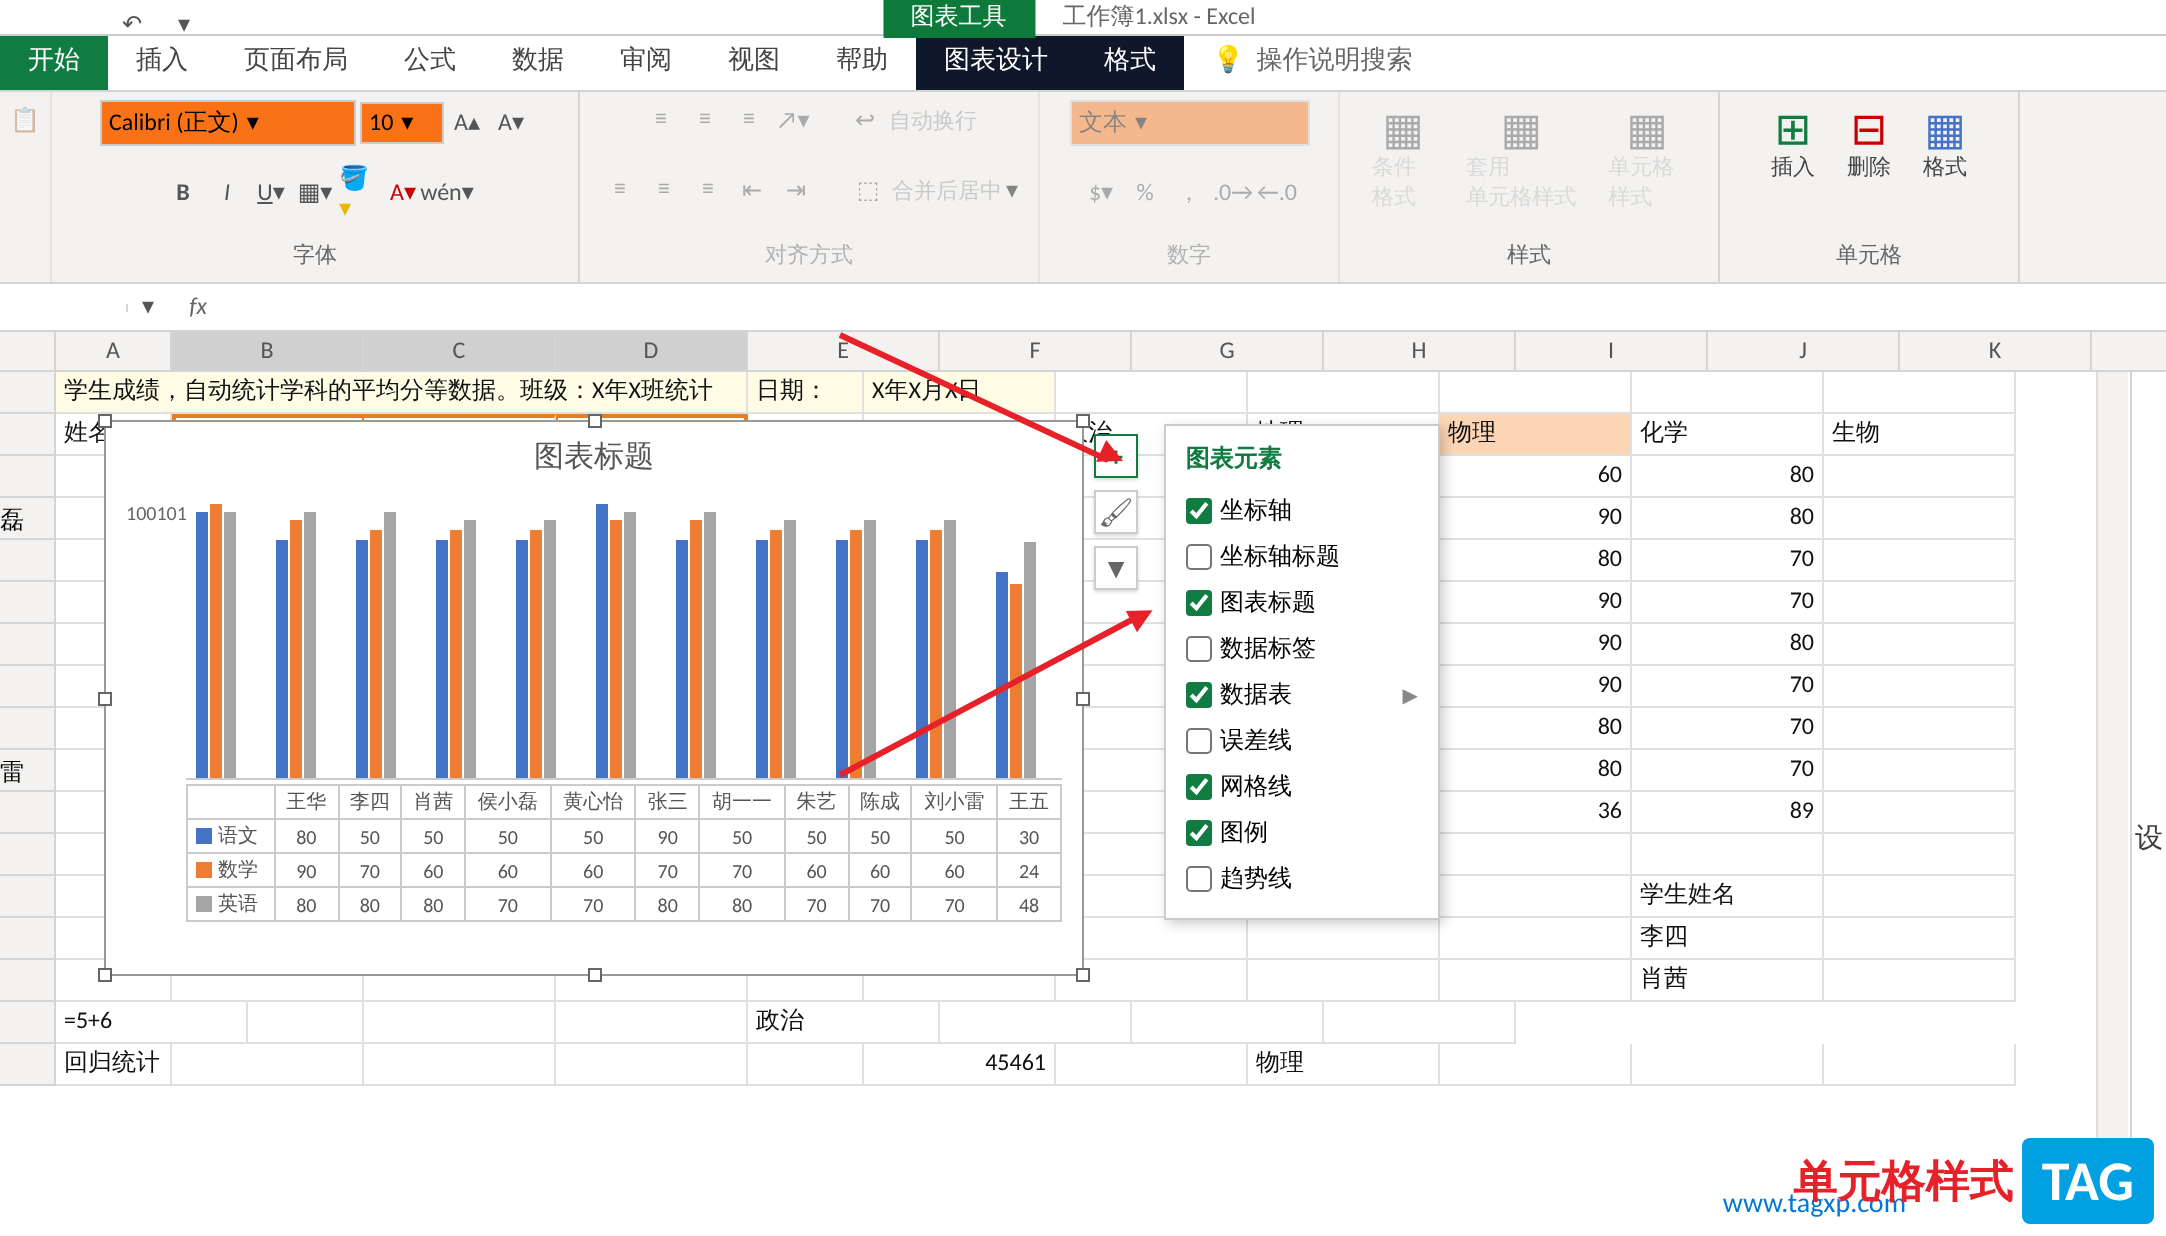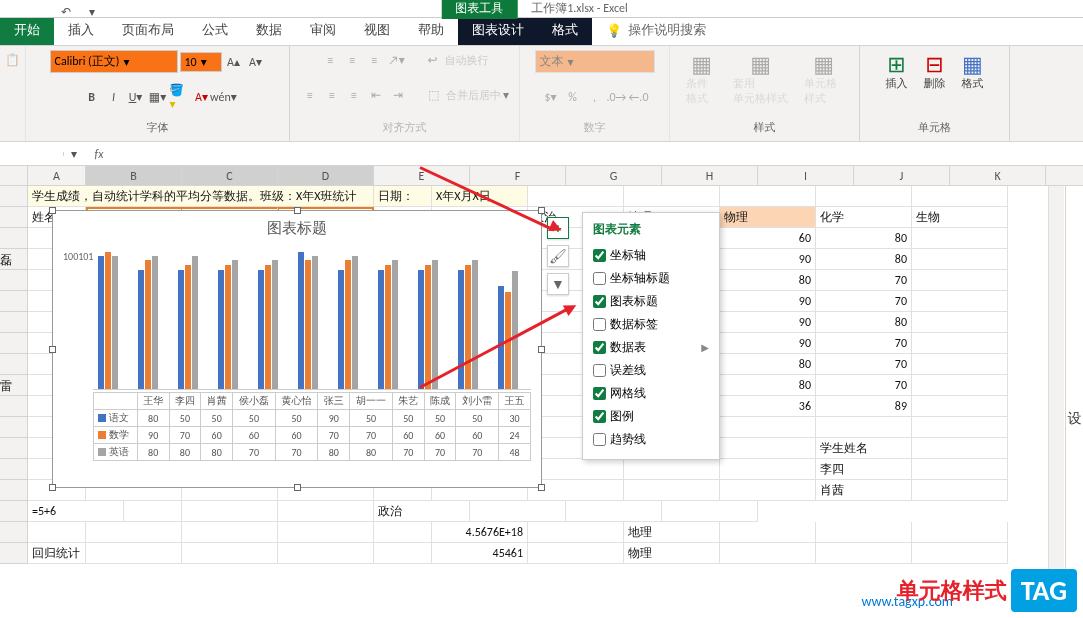--- a/index.html
+++ b/index.html
@@ -455,34 +455,20 @@
       <div class="cell" style="flex:0 0 58px"></div>
         <div class="cell"></div>
         <div class="cell"></div>
       <div class="cell l">政治</div>
         <div class="cell"></div>
         <div class="cell"></div>
         <div class="cell"></div>
     </div>
     <div class="grow">
       <div class="rh"></div>
-        <div class="cell" style="flex:0 0 58px"></div>
-      <div class="cell"></div>
-        <div class="cell"></div>
-        <div class="cell"></div>
-        <div class="cell" style="flex:0 0 58px"></div>
-      <div class="cell">4.5676E+18</div>
-        <div class="cell"></div>
-      <div class="cell l">地理</div>
-        <div class="cell"></div>
-        <div class="cell"></div>
-        <div class="cell"></div>
-    </div>
-    <div class="grow">
-      <div class="rh"></div>
       <div class="cell l" style="flex:0 0 58px">回归统计</div>
       <div class="cell"></div>
         <div class="cell"></div>
         <div class="cell"></div>
         <div class="cell" style="flex:0 0 58px"></div>
       <div class="cell">45461</div>
         <div class="cell"></div>
       <div class="cell l">物理</div>
         <div class="cell"></div>
         <div class="cell"></div>

